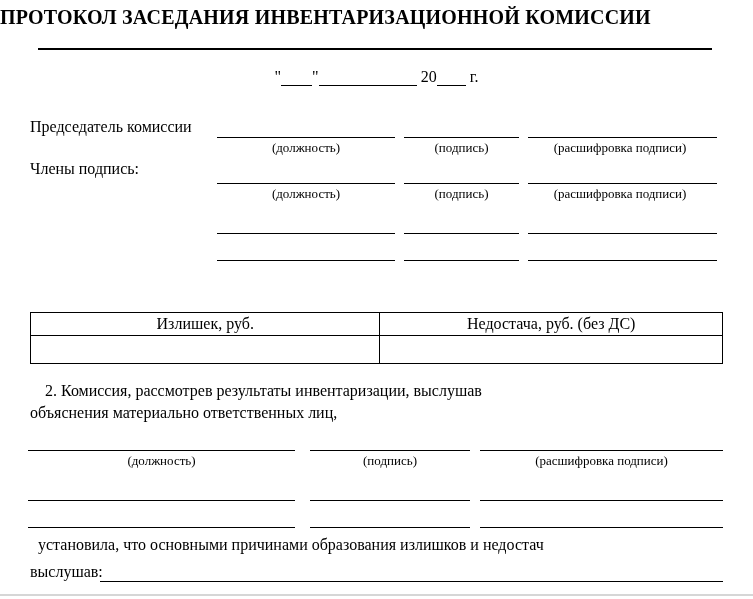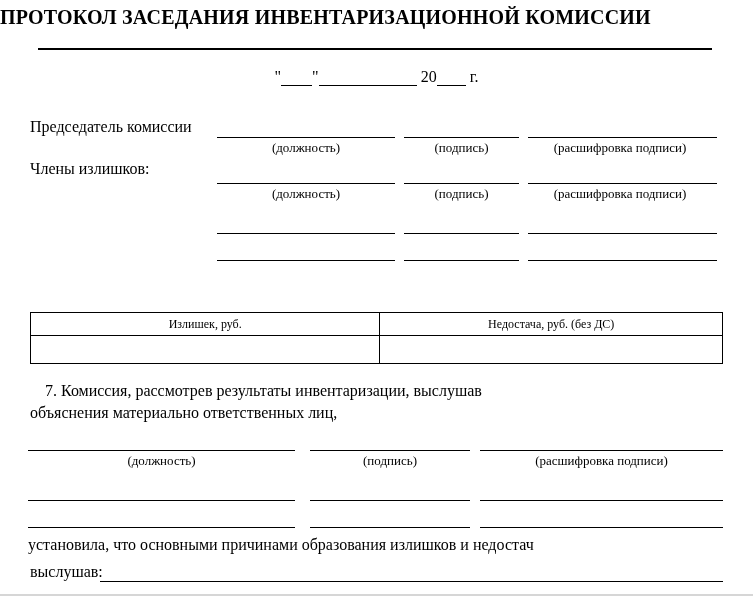--- a/index.html
+++ b/index.html
@@ -39,21 +39,21 @@
     border-bottom:1.5px solid #000;
   }
   .body-text{font-size:16px;white-space:nowrap;}
   .small-label{
     position:absolute;
     font-size:13px;text-align:center;white-space:nowrap;
   }
   .inv-table{
     position:absolute;top:312px;left:30px;width:693px;
     border-collapse:collapse;table-layout:fixed;
-    font-size:12px;
+    font-size:16px;
   }
   .inv-table td{
     border:1.5px solid #000;
     text-align:center;vertical-align:middle;
     padding:0;
   }
   .inv-table .hdr-row td{height:22px;}
   .inv-table .data-row td{height:27px;}
   .page-edge{
     top:594px;left:0;width:753px;height:2px;
@@ -73,21 +73,21 @@
   </div>
 
   <div class="abs body-text" style="top:118px;left:30px">Председатель комиссии</div>
   <div class="u-line" style="top:117px;left:217px;width:178px"></div>
   <div class="u-line" style="top:117px;left:404px;width:115px"></div>
   <div class="u-line" style="top:117px;left:528px;width:189px"></div>
   <div class="small-label" style="top:140px;left:217px;width:178px">(должность)</div>
   <div class="small-label" style="top:140px;left:404px;width:115px">(подпись)</div>
   <div class="small-label" style="top:140px;left:520px;width:200px">(расшифровка подписи)</div>
 
-  <div class="abs body-text" style="top:160px;left:30px">Члены излишков:</div>
+  <div class="abs body-text" style="top:160px;left:30px">Члены подпись:</div>
   <div class="u-line" style="top:163px;left:217px;width:178px"></div>
   <div class="u-line" style="top:163px;left:404px;width:115px"></div>
   <div class="u-line" style="top:163px;left:528px;width:189px"></div>
   <div class="small-label" style="top:186px;left:217px;width:178px">(должность)</div>
   <div class="small-label" style="top:186px;left:404px;width:115px">(подпись)</div>
   <div class="small-label" style="top:186px;left:520px;width:200px">(расшифровка подписи)</div>
 
   <div class="u-line" style="top:213px;left:217px;width:178px"></div>
   <div class="u-line" style="top:213px;left:404px;width:115px"></div>
   <div class="u-line" style="top:213px;left:528px;width:189px"></div>
@@ -103,38 +103,38 @@
       <td style="width:50.5%">Излишек, руб.</td>
       <td style="width:49.5%">Недостача, руб. (без ДС)</td>
     </tr>
     <tr class="data-row">
       <td></td>
       <td></td>
     </tr>
   </tbody>
     </table>
 
-  <div class="abs body-text" style="top:382px;left:45px">7. Комиссия, рассмотрев результаты инвентаризации, выслушав</div>
+  <div class="abs body-text" style="top:382px;left:45px">2. Комиссия, рассмотрев результаты инвентаризации, выслушав</div>
   <div class="abs body-text" style="top:404px;left:30px">объяснения материально ответственных лиц,</div>
 
   <div class="u-line" style="top:430px;left:28px;width:267px"></div>
   <div class="u-line" style="top:430px;left:310px;width:160px"></div>
   <div class="u-line" style="top:430px;left:480px;width:243px"></div>
   <div class="small-label" style="top:453px;left:28px;width:267px">(должность)</div>
   <div class="small-label" style="top:453px;left:310px;width:160px">(подпись)</div>
   <div class="small-label" style="top:453px;left:480px;width:243px">(расшифровка подписи)</div>
 
   <div class="u-line" style="top:480px;left:28px;width:267px"></div>
   <div class="u-line" style="top:480px;left:310px;width:160px"></div>
   <div class="u-line" style="top:480px;left:480px;width:243px"></div>
 
   <div class="u-line" style="top:507px;left:28px;width:267px"></div>
   <div class="u-line" style="top:507px;left:310px;width:160px"></div>
   <div class="u-line" style="top:507px;left:480px;width:243px"></div>
 
-  <div class="abs body-text" style="top:536px;left:28px">установила, что основными причинами образования излишков и недостач</div>
+  <div class="abs body-text" style="top:536px;left:38px">установила, что основными причинами образования излишков и недостач</div>
 
   <div class="abs body-text" style="top:563px;left:30px">выслушав:</div>
   <div class="u-line" style="top:561px;left:100px;width:623px"></div>
 
   <div class="abs page-edge"></div>
 
 </div>
 
 </body></html>

